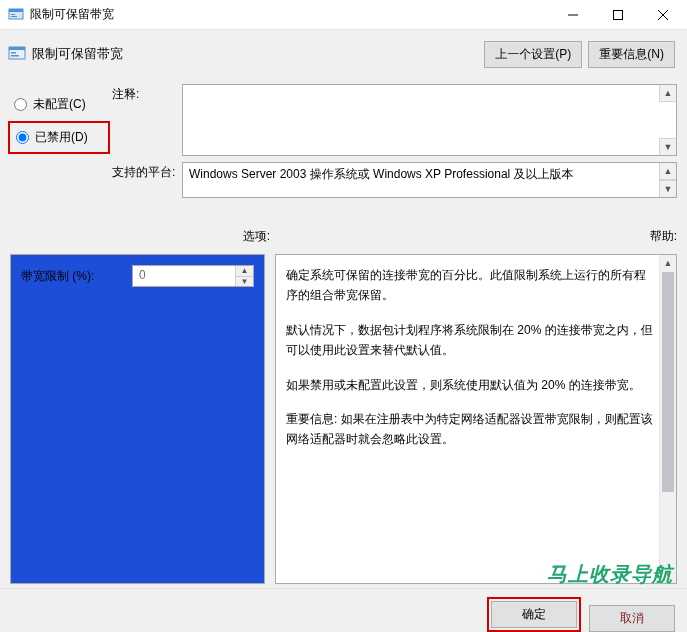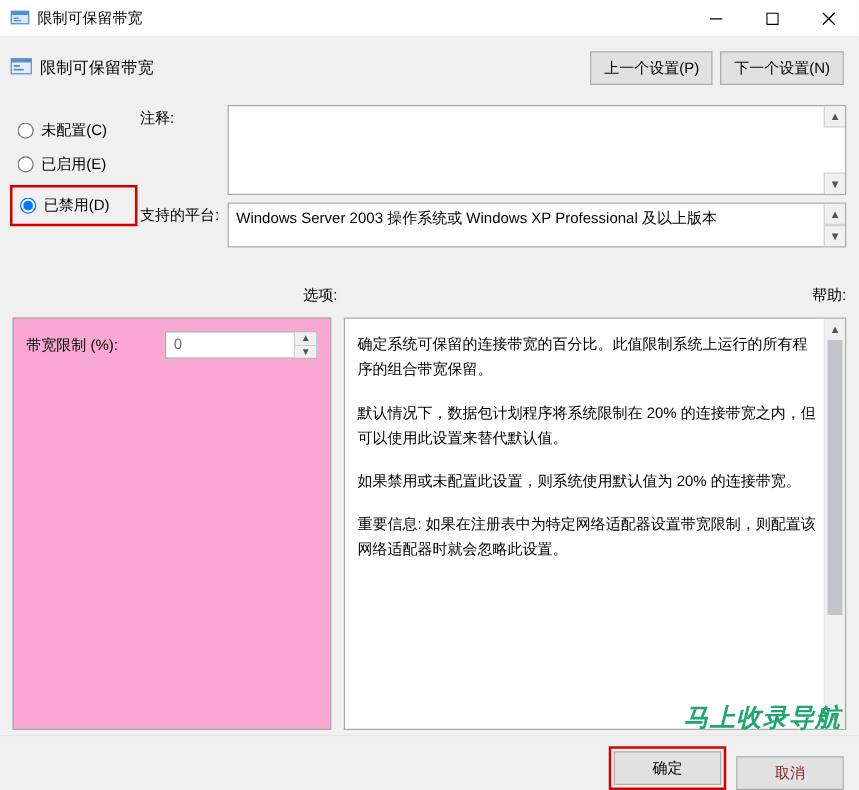--- a/index.html
+++ b/index.html
@@ -109,21 +109,21 @@
     .section-labels .help-lbl { flex: 1; padding-left: 12px; }
 
     .lower {
       position: absolute;
       left: 10px; right: 10px; top: 176px; bottom: 4px;
       display: flex;
       gap: 10px;
     }
     .options-pane {
       width: 255px;
-      background: #f9a8d4;
+      background: #1d4ed8;
       border: 1px solid #a7a9ac;
       padding: 10px;
       font-size: 12px;
     }
     .spinner-row { display: flex; align-items: center; }
     .spinner-row .spinner-label { flex: 1; }
     .spinner {
       width: 122px; height: 22px;
       border: 1px solid #a7a9ac;
       display: flex; align-items: stretch;
@@ -231,34 +231,30 @@
   <span class="page-icon">
     <svg width="18" height="18" viewBox="0 0 18 18">
       <rect x="1" y="2" width="16" height="12" fill="#e6f0fa" stroke="#5a8fc7" stroke-width="1"></rect>
       <rect x="1" y="2" width="16" height="3" fill="#5a8fc7"></rect>
       <rect x="3" y="7" width="5" height="1.5" fill="#5a8fc7"></rect>
       <rect x="3" y="10" width="8" height="1.5" fill="#5a8fc7"></rect>
     </svg>
   </span>
   <span class="page-title">限制可保留带宽</span>
   <button class="nav-btn">上一个设置(P)</button>
-  <button class="nav-btn">下一个设置(N)</button>
+  <button class="nav-btn">重要信息(N)</button>
 </div>
 
 <div class="content">
 
   <div class="upper">
     <div class="radio-col">
       <label class="radio-row">
         <input type="radio" name="st" style="">
         <span>未配置(C)</span>
-      </label>
-      <label class="radio-row">
-        <input type="radio" name="st" style="">
-        <span>已启用(E)</span>
       </label>
       <div class="highlight-box">
         <label class="radio-row" style="margin:0;">
           <input type="radio" name="st" checked="" style="">
           <span>已禁用(D)</span>
         </label>
       </div>
     </div>
 
     <div class="right-col">

